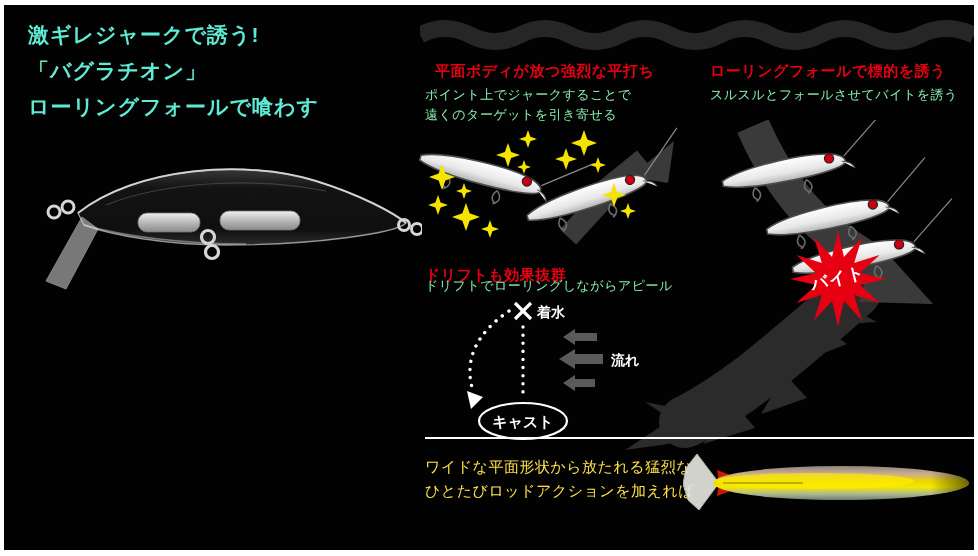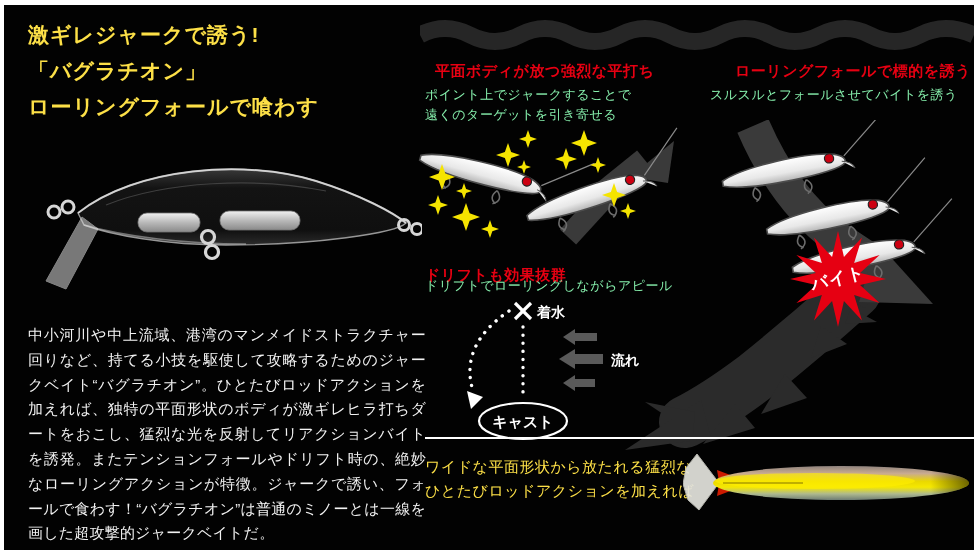--- a/index.html
+++ b/index.html
@@ -1,25 +1,25 @@
 <!DOCTYPE html>
 <html><head>
 <meta charset="utf-8">
 <style>
   html,body{margin:0;padding:0;background:#ffffff;}
   body{font-family:"Liberation Sans","DejaVu Sans",sans-serif;}
   .page{position:relative;width:978px;height:556px;background:#ffffff;overflow:hidden;}
   .canvas{position:absolute;left:4px;top:5px;width:970px;height:545px;background:#020202;overflow:hidden;}
   .abs{position:absolute;}
-  .title{left:24px;top:12px;color:#fde047;font-weight:bold;font-size:21px;line-height:36px;letter-spacing:1px;}
+  .title{left:24px;top:12px;color:#5eead4;font-weight:bold;font-size:21px;line-height:36px;letter-spacing:1px;}
   .bodytext{left:24px;top:318px;width:398px;color:#f2f2f2;font-size:15px;line-height:24.8px;letter-spacing:0.2px;text-align:justify;}
   .feat-heading{color:#e60012;font-weight:bold;font-size:15px;letter-spacing:0.5px;}
   .feat-desc{color:#86efac;font-size:13px;line-height:20px;letter-spacing:0.5px;}
   .f1h{left:431px;top:57px;}  .f1d{left:421px;top:80px;}
-  .f2h{left:706px;top:57px;margin-left:25px;}  .f2d{left:706px;top:80px;}
+  .f2h{left:706px;top:57px;}  .f2d{left:706px;top:80px;}
   .f3h{left:421px;top:248px;margin-top:13px;} .f3d{left:421px;top:271px;}
   .separator{left:421px;top:432px;width:549px;height:2px;background:#ffffff;}
   .bottomtext{left:421px;top:450px;color:#fde047;font-size:15px;line-height:24px;letter-spacing:0.5px;}
   .burst{left:786px;top:226px;width:96px;height:96px;}
   .burst svg{position:absolute;left:0;top:0;}
   .burst .burst-label{position:absolute;left:0;top:36px;width:96px;text-align:center;color:#ffffff;
       font-weight:bold;font-size:17px;transform:rotate(-14deg);letter-spacing:1px;}
   svg{display:block;}
   text{font-family:"Liberation Sans","DejaVu Sans",sans-serif;}
 </style>
@@ -64,21 +64,20 @@
 
       <circle cx="192" cy="104" r="6.5" fill="none" stroke="#d6d6d6" stroke-width="3.2"></circle>
       <circle cx="196" cy="119" r="6.5" fill="none" stroke="#d6d6d6" stroke-width="3.2"></circle>
 
       <circle cx="388" cy="92" r="5.5" fill="none" stroke="#d6d6d6" stroke-width="3"></circle>
       <circle cx="401" cy="96" r="5.5" fill="none" stroke="#d6d6d6" stroke-width="3"></circle>
 
       <path d="M90,72 C150,48 240,44 310,58" fill="none" stroke="#4a4a4a" stroke-width="1.2" opacity="0.8"></path>
     </svg>
 
-    <div class="abs bodytext">中小河川や中上流域、港湾のマンメイドストラクチャー回りなど、持てる小技を駆使して攻略するためのジャークベイト“バグラチオン”。ひとたびロッドアクションを加えれば、独特の平面形状のボディが激ギレヒラ打ちダートをおこし、猛烈な光を反射してリアクションバイトを誘発。またテンションフォールやドリフト時の、絶妙なローリングアクションが特徴。ジャークで誘い、フォールで食わす！“バグラチオン”は普通のミノーとは一線を画した超攻撃的ジャークベイトだ。</div>
 
     <svg class="abs" style="left:416px;top:8px;" width="554" height="42" viewBox="0 0 554 42">
       <path d="M0,22 Q25,9 50,22 T100,22 T150,22 T200,22 T250,22 T300,22 T350,22 T400,22 T450,22 T500,22 T554,22" fill="none" stroke="#262626" stroke-width="17"></path>
     </svg>
 
     <div class="abs feat-heading f1h">平面ボディが放つ強烈な平打ち</div>
     <div class="abs feat-desc f1d">
       <div>ポイント上でジャークすることで</div>
       <div>遠くのターゲットを引き寄せる</div>
     </div>

